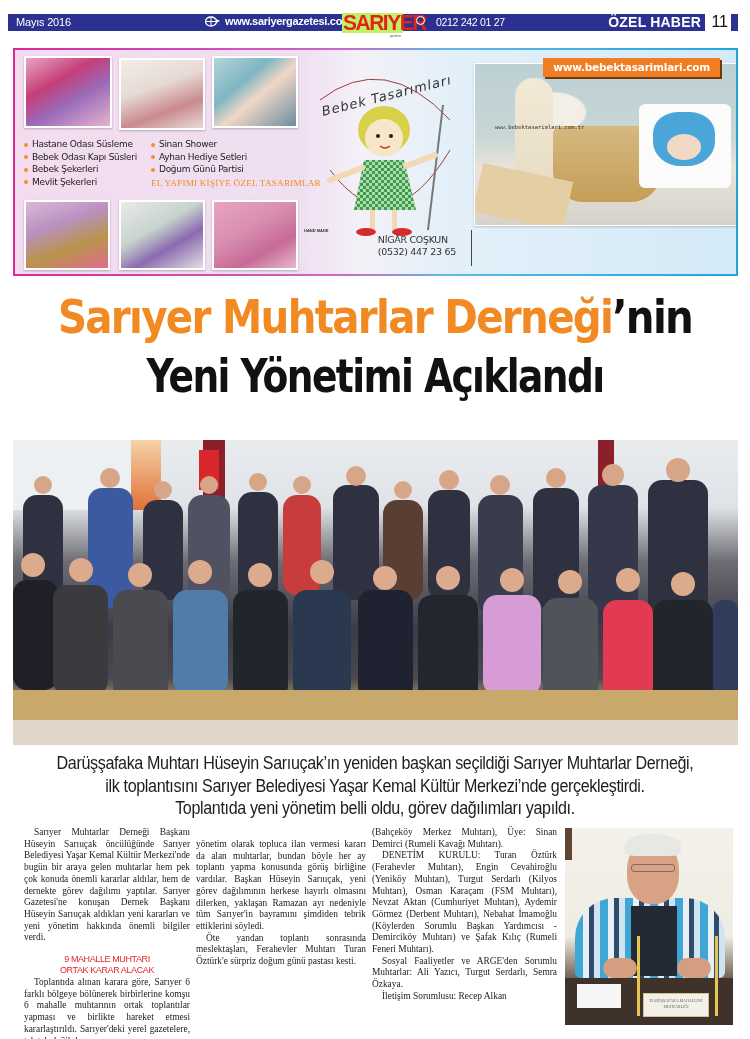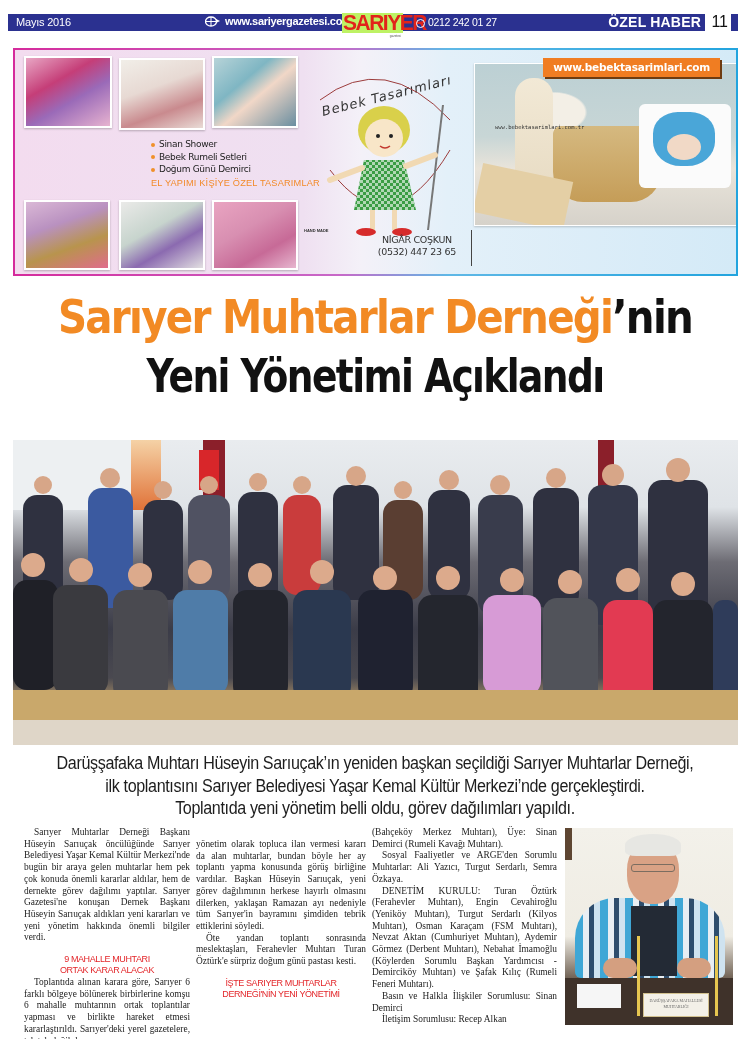--- a/index.html
+++ b/index.html
@@ -7,21 +7,21 @@
     body { position: relative; font-family: "Liberation Sans", sans-serif; color: #1a1a1a; }
 
     
     .hdr { position: absolute; left: 8px; top: 14px; width: 730px; height: 17px; background: #2b3190; }
     .hdr .date { position: absolute; left: 8px; top: 2px; color: #ffffff; font-size: 11px; letter-spacing: -0.2px; }
     .hdr .web { position: absolute; left: 197px; top: 1px; color: #ffffff; font-size: 11px; font-weight: bold; letter-spacing: -0.3px; display: flex; align-items: center; gap: 4px; }
     .hdr .web svg { width: 16px; height: 11px; }
     .hdr .logo { position: absolute; left: 334px; top: -1px; width: 61px; height: 20px; background: #bef264; }
     .hdr .logo span.txt { position: absolute; left: 1px; top: -2px; color: #e2231a; font-family: "Liberation Sans", sans-serif; font-weight: bold; font-size: 21px; letter-spacing: -1.5px; transform: scaleY(1.05); }
     .hdr .logo span.sub { position: absolute; right: 2px; bottom: -5px; color: #555; font-size: 3px; }
-    .hdr .phone { position: absolute; left: 408px; top: 2px; color: #ffffff; font-size: 10.5px; letter-spacing: -0.3px; display: flex; align-items: flex-end; gap: 3px; }
+    .hdr .phone { position: absolute; left: 408px; top: 2px; color: #ffffff; font-size: 10.5px; letter-spacing: -0.3px; display: flex; align-items: flex-start; gap: 11px; }
     .hdr .phone .ph-icon { width: 9px; height: 9px; border: 1px solid #fff; border-radius: 50%; display: inline-block; position: relative; }
     .hdr .section { position: absolute; right: 37px; top: 0px; color: #ffffff; font-size: 14px; font-weight: bold; letter-spacing: 0.2px; }
     .hdr .pnum-bg { position: absolute; right: 7px; top: -2px; width: 26px; height: 21px; background: #ffffff; }
     .hdr .pnum { position: absolute; right: 10px; top: -1px; color: #111; font-size: 16px; font-weight: normal; }
     .hdr .pnum-bar { position: absolute; right: 0; top: 0; width: 6px; height: 17px; background: #2b3190; }
 
     
     .ad { position: absolute; left: 13px; top: 48px; width: 725px; height: 228px; border: 2px solid transparent;
           background: linear-gradient(#fff,#fff) padding-box, linear-gradient(90deg, #d52b9c 0%, #c868c8 45%, #5fb8e6 60%, #22a4de 100%) border-box; overflow: hidden; }
     .ad .bg { position: absolute; inset: 0; background: linear-gradient(90deg, #f3dcef 0%, #efe0f1 40%, #f4f1f8 48%, #e3f0f9 60%, #d4eaf7 100%); }
@@ -31,26 +31,26 @@
     .ad .t3 { left: 197px; top: 6px; width: 86px; height: 72px; background: linear-gradient(140deg, #b7d3d8 0%, #7fb6c3 35%, #f1d7c7 55%, #6a8ea0 100%); }
     .ad .t4 { left: 9px; top: 150px; width: 86px; height: 70px; background: linear-gradient(160deg, #dab8d6 0%, #b991c0 35%, #b8944d 65%, #e06c8c 100%); }
     .ad .t5 { left: 104px; top: 150px; width: 86px; height: 70px; background: linear-gradient(150deg, #eaeae8 0%, #c7d4cd 40%, #8b6ab0 65%, #e2dfe1 100%); }
     .ad .t6 { left: 197px; top: 150px; width: 86px; height: 70px; background: linear-gradient(150deg, #e9a4c1 0%, #d88fb1 40%, #c76a97 70%, #e7b6cf 100%); }
 
     .ad .services { position: absolute; top: 88px; font-size: 9px; color: #222; line-height: 12.5px; font-family: "DejaVu Sans", sans-serif; letter-spacing: -0.3px; }
     .ad .services.col1 { left: 9px; }
     .ad .services.col2 { left: 136px; }
     .ad .services li { list-style: none; position: relative; padding-left: 8px; }
     .ad .services li::before { content: ""; position: absolute; left: 0; top: 4.5px; width: 4px; height: 4px; border-radius: 50%; background: #f0902a; }
-    .ad .tagline { position: absolute; left: 136px; top: 128px; color: #f28a2a; font-size: 9.2px; letter-spacing: 0.2px; font-family: Liberation Sans, sans-serif; }
+    .ad .tagline { position: absolute; left: 136px; top: 128px; color: #f28a2a; font-size: 9.2px; letter-spacing: 0.2px; font-family: Liberation Serif, serif; }
 
     .ad .brand { position: absolute; left: 285px; top: 10px; width: 170px; height: 190px; }
     .ad .brand .brand-title { position: absolute; left: 20px; top: 28px; font-size: 13px; color: #333; font-family: "DejaVu Sans", sans-serif; transform: rotate(-14deg); letter-spacing: 1px; font-style: italic; }
     .ad .brand .handmade { position: absolute; left: 4px; top: 168px; font-size: 4px; color: #333; font-weight: bold; }
-    .ad .owner { position: absolute; right: 280px; top: 184px; text-align: center; font-size: 9.5px; line-height: 12px; color: #333; font-family: "DejaVu Sans", sans-serif; letter-spacing: -0.3px; }
+    .ad .owner { position: absolute; right: 280px; top: 184px; text-align: left; font-size: 9.5px; line-height: 12px; color: #333; font-family: "DejaVu Sans", sans-serif; letter-spacing: -0.3px; }
     .ad .vsep { position: absolute; left: 456px; top: 180px; width: 1px; height: 36px; background: #444; }
     .ad .addr { position: absolute; left: 465px; top: 184px; font-size: 8.6px; line-height: 12px; color: #333; font-family: "DejaVu Sans", sans-serif; letter-spacing: -0.3px; white-space: nowrap; }
     .ad .addr .dot { color: #e8463c; }
     .ad .bigphoto { position: absolute; left: 459px; top: 13px; width: 264px; height: 163px; background:
           radial-gradient(ellipse at 30% 30%, #f3efe6 0 12%, transparent 13%),
           linear-gradient(180deg, #bcd0d4 0%, #c8d6d6 45%, #e9e4da 65%, #d6d2ca 100%); border: 1px solid #fff; box-shadow: 0 1px 2px rgba(0,0,0,.2); overflow: hidden; }
     .ad .bigphoto .pillow { position: absolute; right: 6px; top: 40px; width: 92px; height: 84px; background: #fbfbfb; border-radius: 6px; }
     .ad .bigphoto .bear { position: absolute; right: 22px; top: 48px; width: 62px; height: 54px; background: #4aa6d8; border-radius: 40% 40% 45% 45%; }
     .ad .bigphoto .bear::after { content: ""; position: absolute; left: 14px; top: 22px; width: 34px; height: 26px; background: #f1d9c6; border-radius: 50%; }
     .ad .bigphoto .basket { position: absolute; left: 78px; top: 62px; width: 108px; height: 76px; background: linear-gradient(180deg, #d5b980 0%, #c59d58 100%); border-radius: 8px 8px 30px 30px; }
@@ -129,24 +129,30 @@
   <div class="pnum-bar"></div>
 </div>
 
 <div class="ad">
   <div class="bg"></div>
 
   <div class="thumb t1"></div>
   <div class="thumb t2"></div>
   <div class="thumb t3"></div>
 
+  <ul class="services col1">
+    <li>Hastane Odası Süsleme</li>
+    <li>Bebek Odası Kapı Süsleri</li>
+    <li>Bebek Şekerleri</li>
+    <li>Mevlit Şekerleri</li>
+  </ul>
   <ul class="services col2">
     <li>Sinan Shower</li>
-    <li>Bebek Rumeli Setleri</li>
-    <li>Doğum Günü Demirci</li>
+    <li>Ayhan Hediye Setleri</li>
+    <li>Doğum Günü Partisi</li>
   </ul>
   <div class="tagline">EL YAPIMI KİŞİYE ÖZEL TASARIMLAR</div>
 
   <div class="thumb t4"></div>
   <div class="thumb t5"></div>
   <div class="thumb t6"></div>
 
   <div class="brand">
     <span class="brand-title">Bebek Tasarımları</span>
     <svg width="170" height="190" viewBox="0 0 170 190" style="position:absolute;left:0;top:0;">
@@ -279,28 +285,26 @@
 
 <div class="col c1">
   <p>Sarıyer Muhtarlar Derneği Başkanı Hüseyin Sarıuçak öncülüğünde Sarıyer Belediyesi Yaşar Kemal Kültür Merkezi'nde bugün bir araya gelen muhtarlar hem pek çok konuda önemli kararlar aldılar, hem de dernekte görev dağılımı yaptılar. Sarıyer Gazetesi'ne konuşan Dernek Başkanı Hüseyin Sarıuçak aldıkları yeni kararları ve yeni yönetim hakkında önemli bilgiler verdi.</p>
   <p class="subhead"><span>9 MAHALLE MUHTARI</span><br><span>ORTAK KARAR ALACAK</span></p>
   <p>Toplantıda alınan karara göre, Sarıyer 6 farklı bölgeye bölünerek birbirlerine komşu 6 mahalle muhtarının ortak toplantılar yapması ve birlikte hareket etmesi kararlaştırıldı. Sarıyer'deki yerel gazetelere, tek tek değil de</p>
 </div>
 
 <div class="col c2">
   <p style="text-indent:0;">yönetim olarak topluca ilan vermesi kararı da alan muhtarlar, bundan böyle her ay toplantı yapma konusunda görüş birliğine vardılar. Başkan Hüseyin Sarıuçak, yeni görev dağılımının herkese hayırlı olmasını dilerken, yaklaşan Ramazan ayı nedeniyle tüm Sarıyer'in bayramını şimdiden tebrik ettiklerini söyledi.</p>
   <p>Öte yandan toplantı sonrasında meslektaşları, Ferahevler Muhtarı Turan Öztürk'e sürpriz doğum günü pastası kesti.</p>
-  <p class="subhead"><span>İŞTE SARIYER MUHTARLAR</span><br><span>DERNEĞİ'NİN YENİ YÖNETİMİ</span></p>
 </div>
 
 <div class="col c3">
   <p style="text-indent:0;">(Bahçeköy Merkez Muhtarı), Üye: Sinan Demirci (Rumeli Kavağı Muhtarı).</p>
+  <p>DENETİM KURULU: Turan Öztürk (Ferahevler Muhtarı), Engin Cevahiroğlu (Yeniköy Muhtarı), Turgut Serdarlı (Kilyos Muhtarı), Osman Karaçam (FSM Muhtarı), Nevzat Aktan (Cumhuriyet Muhtarı), Aydemir Görmez (Derbent Muhtarı), Nebahat İmamoğlu (Köylerden Sorumlu Başkan Yardımcısı - Demirciköy Muhtarı) ve Şafak Kılıç (Rumeli Feneri Muhtarı).</p>
   <p>Sosyal Faaliyetler ve ARGE'den Sorumlu Muhtarlar: Ali Yazıcı, Turgut Serdarlı, Semra Özkaya.</p>
-  <p>DENETİM KURULU: Turan Öztürk (Ferahevler Muhtarı), Engin Cevahiroğlu (Yeniköy Muhtarı), Turgut Serdarlı (Kilyos Muhtarı), Osman Karaçam (FSM Muhtarı), Nevzat Aktan (Cumhuriyet Muhtarı), Aydemir Görmez (Derbent Muhtarı), Nebahat İmamoğlu (Köylerden Sorumlu Başkan Yardımcısı - Demirciköy Muhtarı) ve Şafak Kılıç (Rumeli Feneri Muhtarı).</p>
-  <p>Basın ve Halkla İlişkiler Sorumlusu: Sinan Demirci</p>
   <p>İletişim Sorumlusu: Recep Alkan</p>
 </div>
 
 <div class="portrait">
   <div class="frame"></div>
   <div class="shirt"></div>
   <div class="tee"></div>
   <div class="face"></div>
   <div class="hair"></div>
   <div class="glasses"></div>

